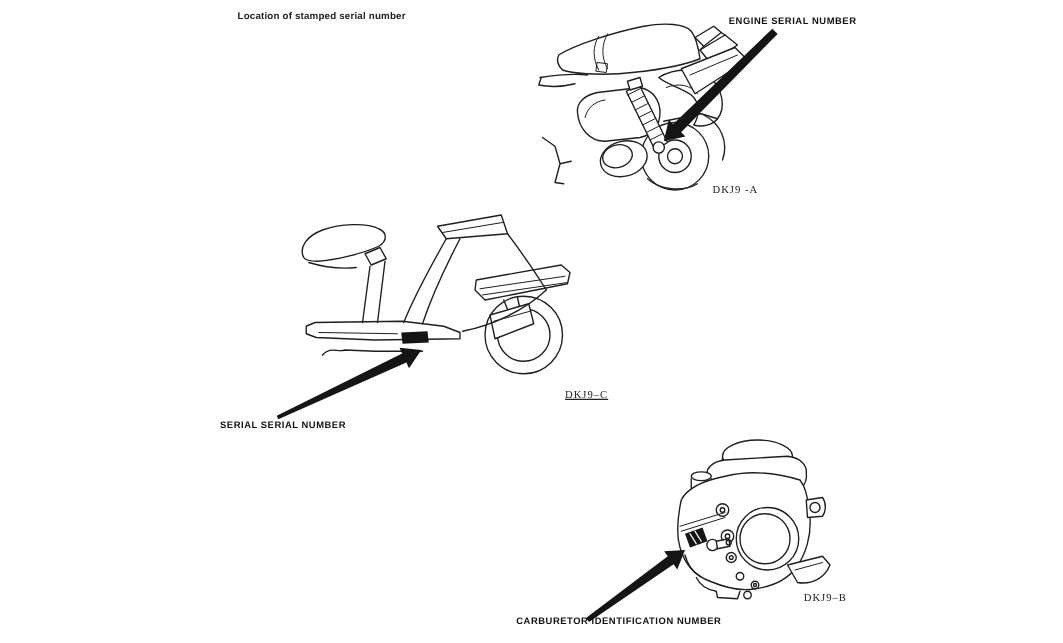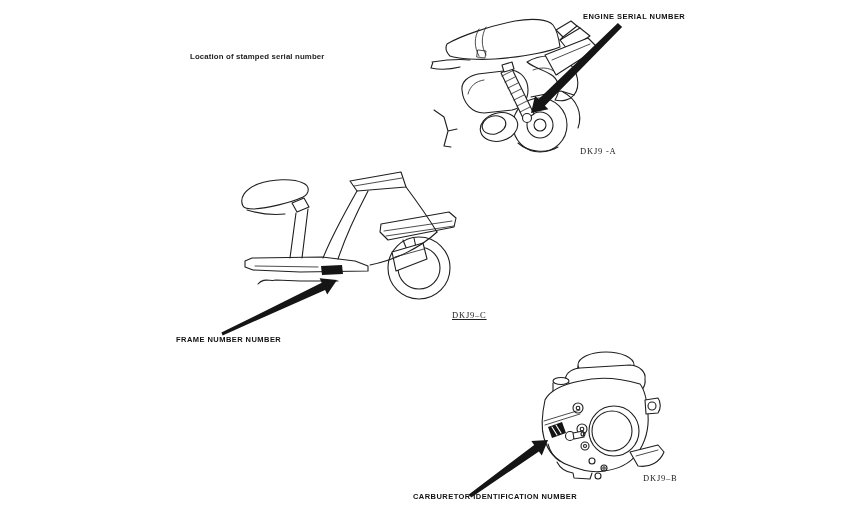--- a/index.html
+++ b/index.html
@@ -2,34 +2,34 @@
 <html><head>
 <meta charset="utf-8">
 <style>
   html,body{margin:0;padding:0;background:#fff;}
   .canvas{
     position:relative;width:850px;height:514px;background:#ffffff;overflow:hidden;
     font-family:"Liberation Sans",sans-serif;color:#1c1c1c;
   }
   .caption{
     position:absolute;left:190px;top:8px;font-size:7.8px;font-weight:700;
-    letter-spacing:0.15px;color:#222;margin-top:44px;
+    letter-spacing:0.15px;color:#222;
   }
   .callout-label{
     position:absolute;font-size:7.5px;font-weight:700;letter-spacing:0.45px;color:#111;
     white-space:nowrap;
   }
   .lbl-engine{left:583px;top:12px;text-align:right;}
   .lbl-frame{left:176px;top:335px;}
   .lbl-carb{left:413px;top:492px;}
   .fig-code{
     position:absolute;font-family:"Liberation Serif",serif;font-size:8.5px;
     letter-spacing:0.8px;color:#222;white-space:nowrap;
   }
-  .code-a{left:570px;top:146px;margin-left:10px;}
+  .code-a{left:570px;top:146px;}
   .code-c{left:452px;top:310px;text-decoration:underline;}
   .code-b{left:643px;top:473px;}
   svg{position:absolute;overflow:visible;}
   svg path,svg circle,svg ellipse,svg line,svg polygon{
     stroke:#1f1f1f;stroke-width:1.1;fill:none;stroke-linecap:round;stroke-linejoin:round;
   }
   svg .fw{fill:#ffffff;}
   svg .fk{fill:#151515;stroke:none;}
   svg .thin{stroke-width:0.8;}
   svg .hatch{stroke:#ffffff;stroke-width:1.1;}
@@ -88,21 +88,21 @@
       <path class="fw" d="M502,65 L512,62 L514,69 L504,72 Z"></path>
     </g>
 
     <path d="M434,110 L444,117 L448,131 L444,146 L451,147 M448,131 L457,129"></path>
 
     <circle class="fw" cx="527" cy="118" r="4.5"></circle>
 
     <polygon class="fk" points="531,113 535,95.7 538.5,99.3 617.9,22.9 622.1,27.1 544.9,105.7 548.4,109.2"></polygon>
   </svg>
 
-  <div class="callout-label lbl-frame">FRAME NUMBER NUMBER</div>
+  <div class="callout-label lbl-frame">SERIAL SERIAL NUMBER</div>
   <div class="fig-code code-c">DKJ9–C</div>
 
   <svg style="left:170px;top:168px" width="300" height="174" viewBox="170 168 300 174">
 
     <g>
       <circle class="fw" cx="419" cy="268" r="31"></circle>
       <circle class="fw" cx="419" cy="268" r="21"></circle>
     </g>
 
     <g>

